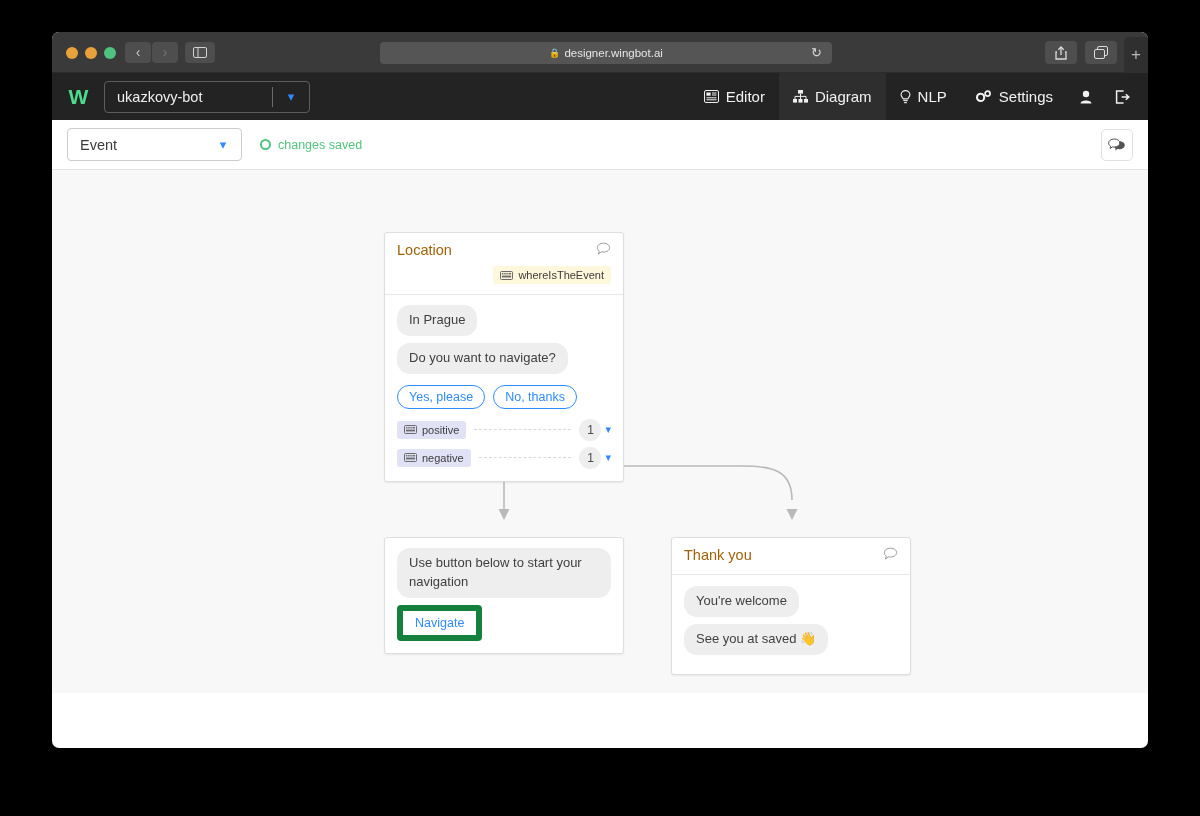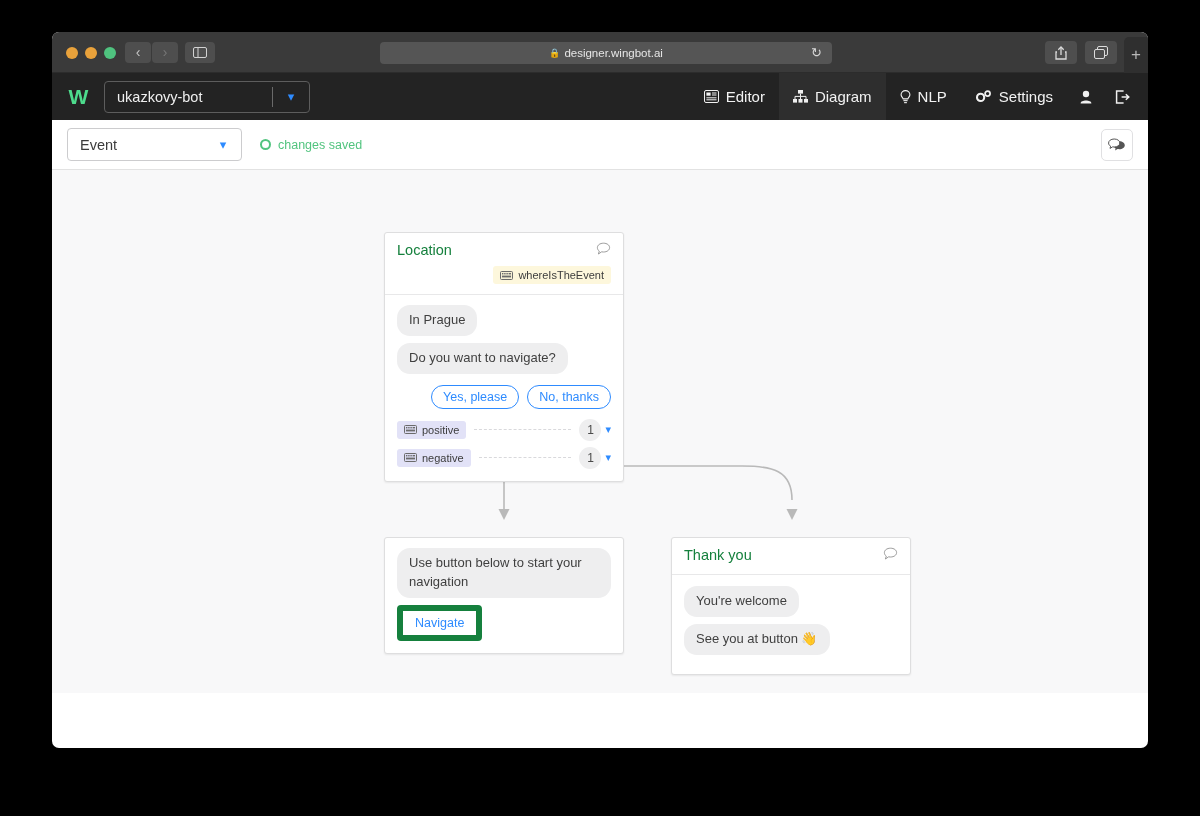--- a/index.html
+++ b/index.html
@@ -174,21 +174,21 @@
     background: #ffffff;
     border: 1px solid #dededf;
     border-radius: 3px;
     box-shadow: 0 1px 2px rgba(0,0,0,.07);
   }
   .node-header {
     border-bottom: 1px solid #e8e8e9;
     padding: 9px 12px 10px 12px;
   }
   .node-title-row { display: flex; align-items: flex-start; }
-  .node-title { flex: 1; font-size: 14.5px; color: #15803d; }
+  .node-title { flex: 1; font-size: 14.5px; color: #a16207; }
   .bubble-icon { color: #9a9a9a; }
   .tag-row { display: flex; justify-content: flex-end; margin-top: 6px; }
   .tag {
     display: inline-flex; align-items: center; gap: 5px;
     padding: 3px 7px; border-radius: 3px;
     font-size: 11px; color: #3c3c3c;
   }
   .tag.yellow { background: #fdf7dc; }
   .tag.violet { background: #e2e2f7; }
   .kbd-icon { display: inline-flex; }
@@ -197,21 +197,21 @@
   .msg {
     display: inline-block;
     background: #eeeeef; color: #3f3f3f;
     border-radius: 13px;
     padding: 6px 12px;
     font-size: 13px;
     margin-bottom: 7px;
     line-height: 1.45;
   }
   .msg.block { display: block; border-radius: 13px; }
-  .qr-row { display: flex; justify-content: flex-end; gap: 8px; margin: 4px 0 10px 0; }
+  .qr-row { display: flex; justify-content: flex-start; gap: 8px; margin: 4px 0 10px 0; }
   .qr {
     border: 1px solid #2e8bff; border-radius: 13px;
     padding: 4px 11px; font-size: 12.5px; color: #2e8bff;
     background: #fff;
   }
   .btn-outline {
     display: inline-block;
     border: 6px solid #15803d; border-radius: 4px;
     padding: 5px 12px; font-size: 12.5px; color: #2e8bff;
     background: #fff;
@@ -471,20 +471,20 @@
           <span class="node-title">Thank you</span>
           <span class="bubble-icon">
             <svg width="15" height="14" viewBox="0 0 15 14">
               <path d="M7.5 1.2 C11 1.2 13.6 3.1 13.6 5.6 C13.6 8.1 11 10 7.5 10 C6.8 10 6.2 9.94 5.6 9.83 L2.4 12 L3.3 9.1 C2 8.25 1.4 7 1.4 5.6 C1.4 3.1 4 1.2 7.5 1.2 Z" stroke="#9a9a9a" stroke-width="1" fill="none"></path>
             </svg>
           </span>
         </div>
       </div>
       <div class="node-body" style="padding-top:11px;">
         <div class="msg">You're welcome</div>
-        <div class="msg">See you at button 👋</div>
+        <div class="msg">See you at saved 👋</div>
       </div>
     </div>
 
     <div id="canvas-footer"></div>
   </div>
 
 </div>
 
 </body></html>

